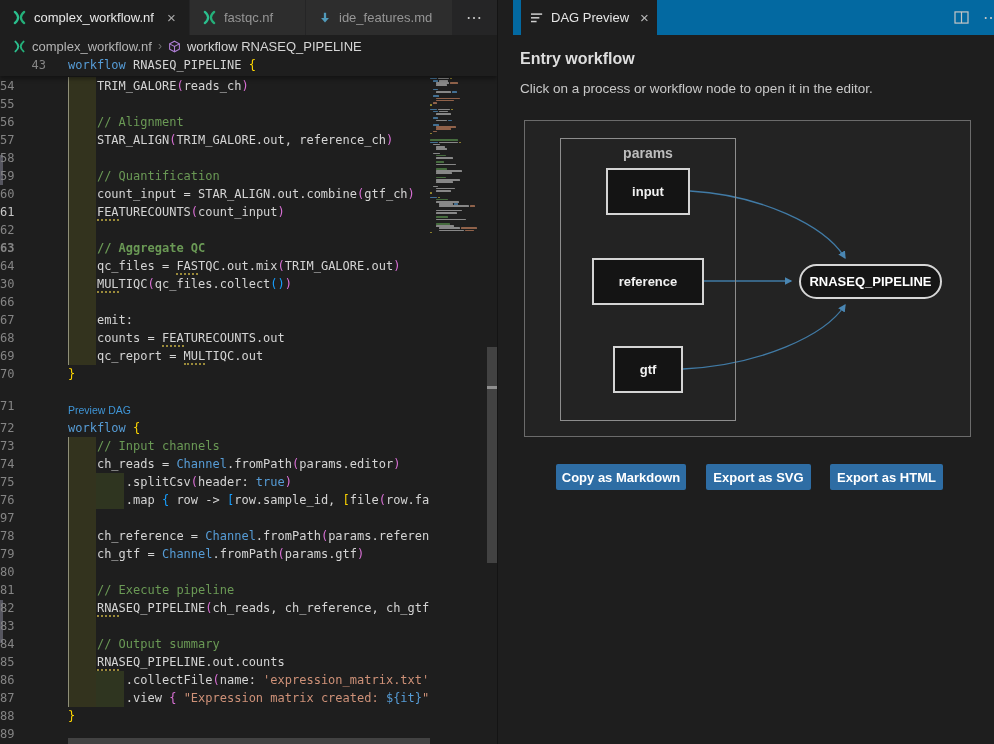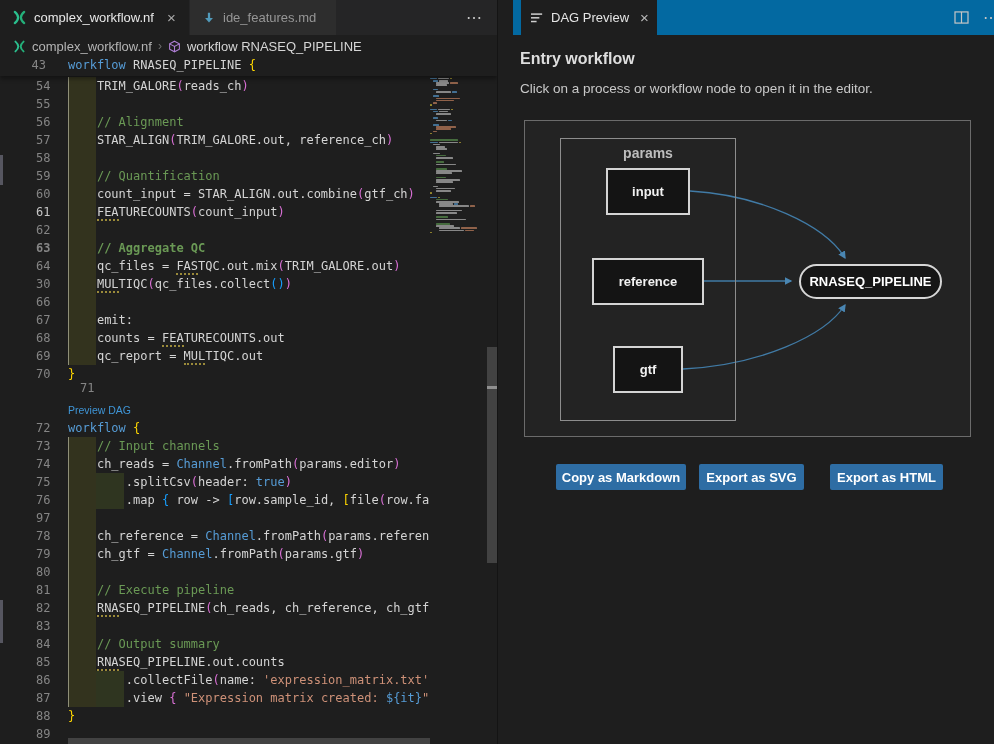--- a/index.html
+++ b/index.html
@@ -30,21 +30,21 @@
             font-family:"DejaVu Sans Mono", monospace; font-size:12px; }
   .sticky { position:absolute; left:0; top:0; width:497px; height:19px; background:#1e1e1e;
             z-index:6; box-shadow:0 3px 4px rgba(0,0,0,.35); }
   .sticky .ln { position:absolute; left:0; top:1px; width:46px; text-align:right; color:#858585; }
   .sticky .ct { position:absolute; left:68px; top:1px; white-space:pre; }
   .rows { position:absolute; left:0; top:20px; width:430px; height:667px; overflow:hidden; }
   .hl { position:absolute; z-index:0; }
   .hl.l1 { background:#33331e; border-left:1px solid #8f8f78; }
   .hl.l2 { background:#2f3520; }
   .row { position:absolute; left:0; height:18px; width:430px; z-index:1; }
-  .row .ln { position:absolute; left:0; top:2px; width:46px; text-align:left; color:#858585;padding-left:36px; }
+  .row .ln { position:absolute; left:0; top:2px; width:46px; text-align:left; color:#858585; }
   .row .ln.cur { color:#c6c6c6; }
   .row .ct { position:absolute; left:68px; top:2px; white-space:pre; }
   .row .lens { position:absolute; left:68px; top:3px; white-space:pre;
                font-family:"Liberation Sans", sans-serif; font-size:10.5px; color:#3f95d6; }
   .tk-w{color:#d4d4d4} .tk-k{color:#569cd6} .tk-c{color:#6a9955} .tk-s{color:#ce9178}
   .tk-b1{color:#ffd700} .tk-b2{color:#da70d6} .tk-b3{color:#179fff}
   .dots { border-bottom:2px dotted #9a8a3a; }
   
   .minimap { position:absolute; left:430px; top:0; width:57px; height:687px; overflow:hidden; }
   .mrow { position:absolute; height:1.5px; display:flex; gap:1px; }
@@ -98,20 +98,29 @@
       <div class="tab active" style="width:190px">
         <span class="icon">
           <svg width="15" height="15" viewBox="0 0 16 16" fill="none">
             <path d="M3 2 Q10 8 3 14" stroke="#2bbf8e" stroke-width="2.4" stroke-linecap="round"></path>
             <path d="M13 2 Q6 8 13 14" stroke="#24b07a" stroke-width="2.4" stroke-linecap="round"></path>
           </svg>
         </span>
         <span>complex_workflow.nf</span>
         <span class="close">×</span>
       </div>
+      <div class="tab" style="width:116px">
+        <span class="icon">
+          <svg width="15" height="15" viewBox="0 0 16 16" fill="none">
+            <path d="M3 2 Q10 8 3 14" stroke="#2bbf8e" stroke-width="2.4" stroke-linecap="round"></path>
+            <path d="M13 2 Q6 8 13 14" stroke="#24b07a" stroke-width="2.4" stroke-linecap="round"></path>
+          </svg>
+        </span>
+        <span>fastqc.nf</span>
+      </div>
       <div class="tab" style="width:147px">
         <span class="icon">
           <svg width="14" height="14" viewBox="0 0 16 16" fill="none">
             <path d="M8 2 v7" stroke="#519aba" stroke-width="2.6"></path>
             <path d="M3.5 8 L8 13 L12.5 8 Z" fill="#519aba"></path>
           </svg>
         </span>
         <span>ide_features.md</span>
       </div>
       <div class="tab-fill"></div>
@@ -207,21 +216,21 @@
             <span class="ct"><span class="tk-w">    </span><span class="tk-w">counts = </span><span class="tk-w dots">FEA</span><span class="tk-w">TURECOUNTS</span><span class="tk-w">.out</span></span>
           </div>
           <div class="row" style="top: 270px;">
             <span class="ln">69</span>
             <span class="ct"><span class="tk-w">    </span><span class="tk-w">qc_report = </span><span class="tk-w dots">MUL</span><span class="tk-w">TIQC</span><span class="tk-w">.out</span></span>
           </div>
           <div class="row" style="top: 288px;">
             <span class="ln">70</span>
             <span class="ct"><span class="tk-b1">}</span></span>
           </div>
-          <div class="row" style="top: 302px; margin-left: 44px;">
+          <div class="row" style="top: 320px;">
             <span class="ln">71</span>
             <span class="ct"></span>
           </div>
           <div class="row" style="top: 324px;">
             <span class="lens">Preview DAG</span>
           </div>
           <div class="row" style="top: 342px;">
             <span class="ln">72</span>
             <span class="ct"><span class="tk-k">workflow </span><span class="tk-b1">{</span></span>
           </div>
@@ -574,18 +583,18 @@
         <div class="params-label">params</div>
       </div>
       <div class="dnode" style="left:81px;top:47px;width:84px;height:47px">input</div>
       <div class="dnode" style="left:88px;top:225px;width:70px;height:47px">gtf</div>
       <div class="dnode" style="left:67px;top:137px;width:112px;height:47px">reference</div>
       <div class="dpill">RNASEQ_PIPELINE</div>
     </div>
 
     <div class="dag-buttons">
       <button class="btn" style="left:59px;width:130px">Copy as Markdown</button>
-      <button class="btn" style="left:202px;width:105px">Export as SVG</button>
+      <button class="btn" style="left:209px;width:105px">Export as SVG</button>
       <button class="btn" style="left:333px;width:113px">Export as HTML</button>
     </div>
   </div>
 
 </div>
 
 </body></html>

